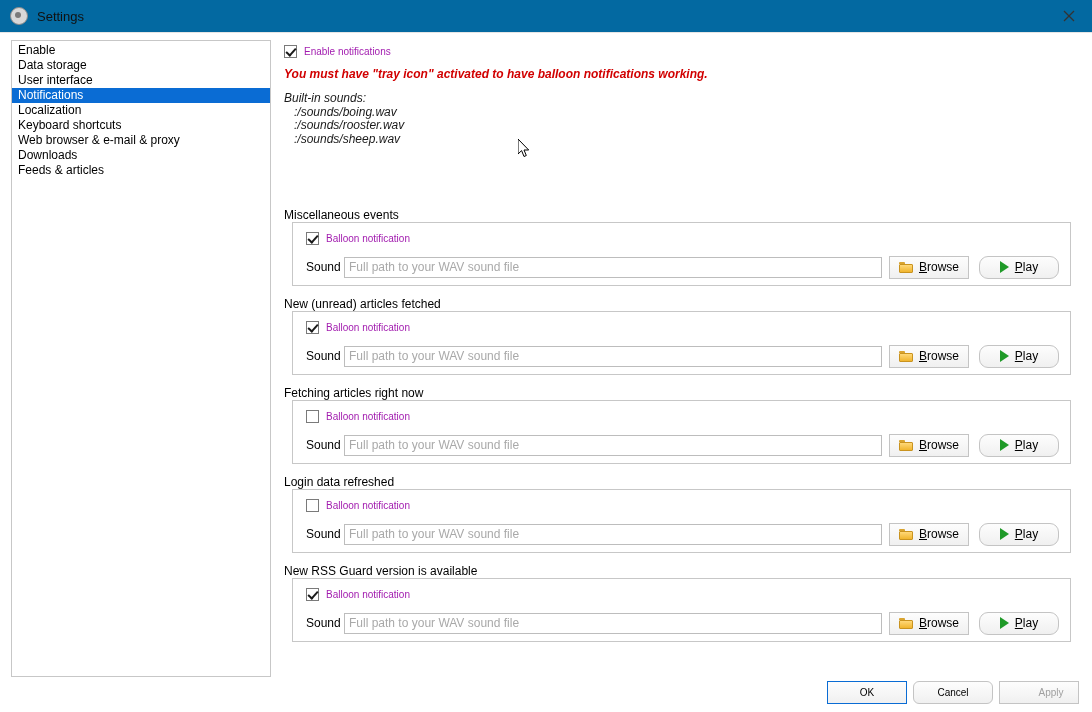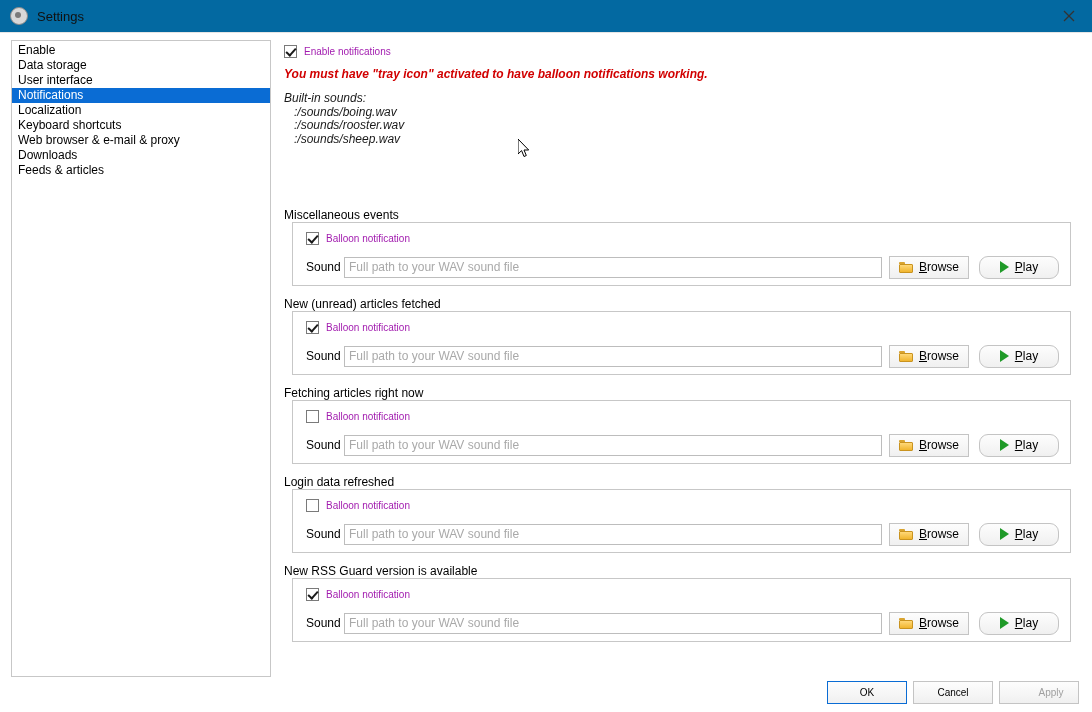--- a/index.html
+++ b/index.html
@@ -296,21 +296,21 @@
     background: linear-gradient(#fdfdfd, #f0f0f0);
     font-family: "Liberation Sans", sans-serif;
     font-size: 10px;
     display: flex;
     align-items: center;
     justify-content: center;
     box-sizing: border-box;
     cursor: default;
   }
   #ok-btn { left: 827px; border: 1px solid #0a6cd4; }
-  #cancel-btn { left: 913px; }
+  #cancel-btn { left: 913px; border-radius: 6px; }
   #apply-btn { left: 999px; color: #a0a0a0; padding-left: 24px; }
 
   
   #cursor {
     position: absolute;
     left: 518px;
     top: 139px;
     width: 12px;
     height: 19px;
     pointer-events: none;

